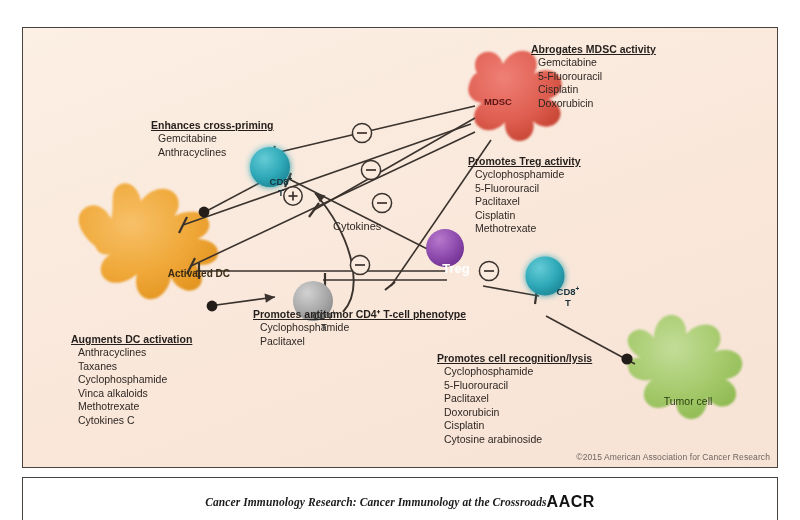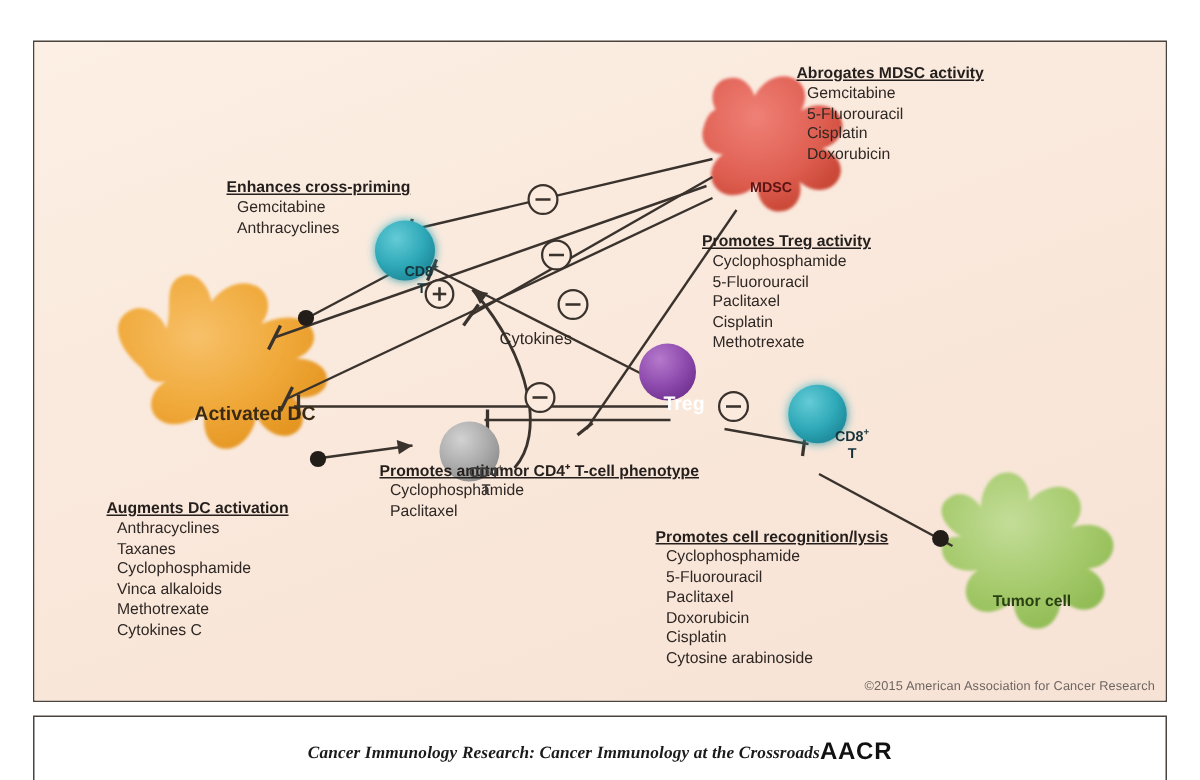--- a/index.html
+++ b/index.html
@@ -55,26 +55,26 @@
   .txtblock .bitem{
     font-size:10.5px;white-space:nowrap;color:#2e2723;
     line-height:13.6px;padding-left:7px;
   }
   .freelabel{position:absolute;z-index:6;font-size:11px;color:#2e2723;
              font-family:"Liberation Sans",sans-serif;white-space:nowrap;}
 
   
   .nodelabel{position:absolute;z-index:7;text-align:center;
              font-family:"Liberation Sans",sans-serif;pointer-events:none;}
-  .nl-dark{color:#3a2a14;font-size:13px;font-weight:bold;}
+  .nl-dark{color:#3a2a14;font-size:10px;font-weight:bold;text-align:right;}
   .nl-white{color:#16333a;font-size:9.5px;font-weight:bold;line-height:10.5px;}
   .nl-wht2{color:#ffffff;font-size:13px;font-weight:bold;line-height:10.5px;}
   .nl-grey{color:#3d3d3d;font-size:9.5px;font-weight:bold;line-height:10.5px;}
   .nl-red{color:#5c1414;font-size:9.5px;font-weight:bold;}
-  .nl-green{color:#294012;font-size:10.5px;font-weight:bold;}
+  .nl-green{color:#294012;font-size:10.5px;font-weight:normal;}
   sup{font-size:.68em;vertical-align:super;line-height:0;}
 </style>
 </head>
 <body>
 
 <div id="root">
 
   <div id="figure-frame">
 
     <svg id="canvas" viewBox="0 0 756 441" width="756" height="441">
@@ -239,21 +239,21 @@
       </g>
 
       <circle cx="247" cy="139" r="20" fill="url(#gCD8)" filter="url(#glowCD8)"></circle>
       <circle cx="290" cy="273" r="20" fill="url(#gCD4)"></circle>
       <circle cx="422" cy="220" r="19" fill="url(#gTreg)"></circle>
       <circle cx="522" cy="248" r="19.5" fill="url(#gCD8)" filter="url(#glowCD8)"></circle>
     </svg>
 
     <div class="nodelabel nl-dark" style="left:87px;top:240px;width:120px;">Activated DC</div>
 
-    <div class="nodelabel nl-red" style="left:445px;top:92px;width:60px;text-align:right;">MDSC</div>
+    <div class="nodelabel nl-red" style="left:445px;top:68px;width:60px;">MDSC</div>
 
     <div class="nodelabel nl-white" style="left:225px;top:149px;width:66px;">
       <span>CD8</span><sup>+</sup><br>
       <span>T</span>
     </div>
 
     <div class="nodelabel nl-white" style="left:512px;top:259px;width:66px;">
       <span>CD8</span><sup>+</sup><br>
       <span>T</span>
     </div>

